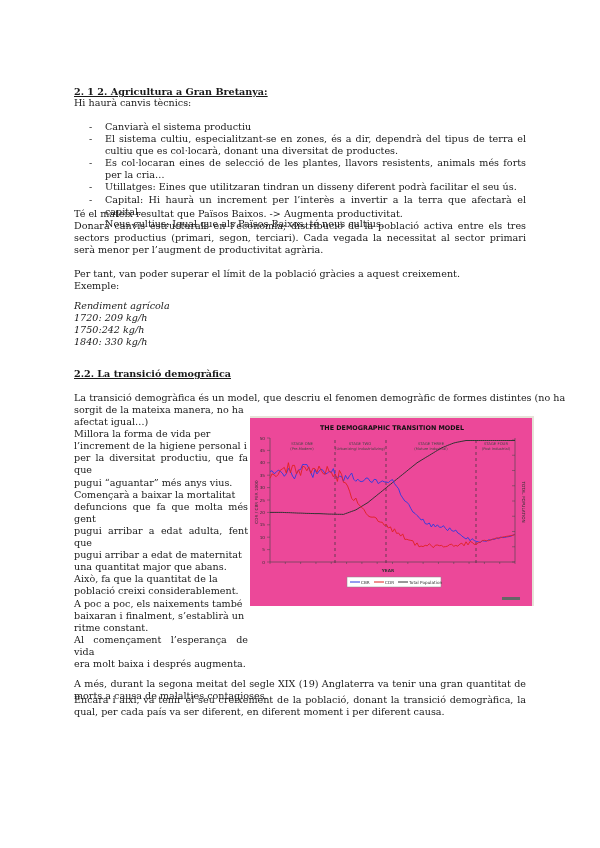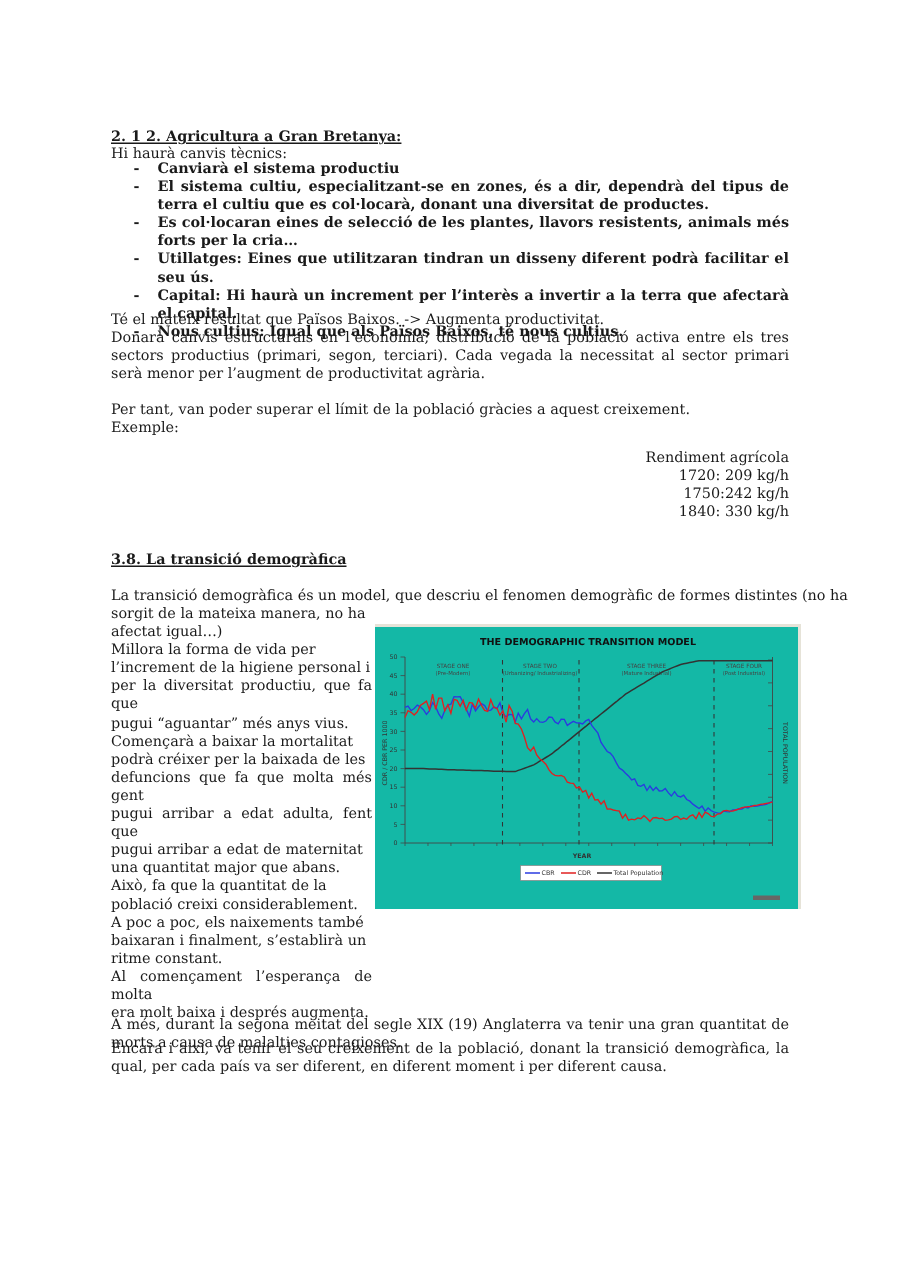--- a/index.html
+++ b/index.html
@@ -5,36 +5,36 @@
   html, body { margin: 0; padding: 0; background: #ffffff; }
   body { width: 600px; height: 848px; position: relative; overflow: hidden;
          font-family: "DejaVu Serif", "Liberation Serif", serif; color: #1a1a1a; }
   .page { position: absolute; left: 74px; top: 0; width: 452px; font-size: 9.6px; line-height: 12.1px; }
   .h { font-weight: bold; text-decoration: underline; }
   .p { margin: 0; text-align: justify; }
   .abs { position: absolute; }
   ul.dash { list-style: none; margin: 0; padding: 0; }
   ul.dash li { position: relative; padding-left: 31px; text-align: justify; }
   ul.dash li::before { content: "-"; position: absolute; left: 15px; top: 0; }
-  .center { text-align: right; }
+  .center { text-align: left; font-style: italic; }
   .wrapcol { width: 174px; text-align: justify; }
   .chart-box { position: absolute; left: 250px; top: 416px; width: 284px; height: 190px;
-               background: #14b8a6; border-top: 2px solid #e6e3d8; border-right: 2px solid #e6e3d8; box-sizing: border-box; }
+               background: #ec4899; border-top: 2px solid #e6e3d8; border-right: 2px solid #e6e3d8; box-sizing: border-box; }
   .chart-box svg { position: absolute; left: 0; top: 0; }
   .svgtext { font-family: "DejaVu Sans", "Liberation Sans", sans-serif; }
 </style>
 </head>
 <body>
 
 <div class="page">
 
   <div class="abs h" style="top:86px;left:0;">2. 1 2. Agricultura a Gran Bretanya:</div>
   <div class="abs" style="top:97px;left:0;">Hi haurà canvis tècnics:</div>
 
-  <ul class="dash abs" style="top:107px;left:0;width:452px;font-weight:bold;">
+  <ul class="dash abs" style="top:121px;left:0;width:452px;">
     <li>Canviarà el sistema productiu</li>
     <li>El sistema cultiu, especialitzant-se en zones, és a dir, dependrà del tipus de terra el cultiu que es col·locarà, donant una diversitat de productes.</li>
     <li>Es col·locaran eines de selecció de les plantes, llavors resistents, animals més forts per la cria…</li>
     <li>Utillatges: Eines que utilitzaran tindran un disseny diferent podrà facilitar el seu ús.</li>
     <li>Capital: Hi haurà un increment per l’interès a invertir a la terra que afectarà el capital.</li>
     <li>Nous cultius: Igual que als Països Baixos, té nous cultius.</li>
   </ul>
 
   <div class="abs" style="top:208px;left:0;width:452px;">Té el mateix resultat que Països Baixos. -&gt; Augmenta productivitat.</div>
   <p class="p abs" style="top:220px;left:0;width:452px;">Donarà canvis estructurals en l’economia; distribució de la població activa entre els tres sectors productius (primari, segon, terciari). Cada vegada la necessitat al sector primari serà menor per l’augment de productivitat agrària.</p>
@@ -42,42 +42,41 @@
   <div class="abs" style="top:268px;left:0;width:452px;">Per tant, van poder superar el límit de la població gràcies a aquest creixement.</div>
   <div class="abs" style="top:280px;left:0;">Exemple:</div>
 
   <div class="abs center" style="top:300px;left:0;width:452px;">
     <div>Rendiment agrícola</div>
     <div>1720: 209 kg/h</div>
     <div>1750:242 kg/h</div>
     <div>1840: 330 kg/h</div>
   </div>
 
-  <div class="abs h" style="top:368px;left:0;">3.8. La transició demogràfica</div>
+  <div class="abs h" style="top:368px;left:0;">2.2. La transició demogràfica</div>
   <div class="abs" style="top:392px;left:0;width:460px;white-space:nowrap;">La transició demogràfica és un model, que descriu el fenomen demogràfic de formes distintes (no ha</div>
 
   <div class="abs wrapcol" style="top:404px;left:0;">
     <div>sorgit de la mateixa manera, no ha</div>
     <div>afectat igual…)</div>
     <div>Millora la forma de vida per</div>
     <div>l’increment de la higiene personal i</div>
     <div>per la diversitat productiu, que fa que</div>
     <div>pugui “aguantar” més anys vius.</div>
     <div>Començarà a baixar la mortalitat</div>
-    <div>podrà créixer per la baixada de les</div>
     <div>defuncions que fa que molta més gent</div>
     <div>pugui arribar a edat adulta, fent que</div>
     <div>pugui arribar a edat de maternitat</div>
     <div>una quantitat major que abans.</div>
     <div>Això, fa que la quantitat de la</div>
     <div>població creixi considerablement.</div>
     <div>A poc a poc, els naixements també</div>
     <div>baixaran i finalment, s’establirà un</div>
     <div>ritme constant.</div>
-    <div>Al començament l’esperança de molta</div>
+    <div>Al començament l’esperança de vida</div>
     <div>era molt baixa i després augmenta.</div>
   </div>
 
   <div class="abs" style="top:678px;left:0;width:452px;">
     <p class="p">A més, durant la segona meitat del segle XIX (19) Anglaterra va tenir una gran quantitat de morts a causa de malalties contagioses.</p>
   </div>
 
   <p class="p abs" style="top:694px;left:0;width:452px;">Encara i així, va tenir el seu creixement de la població, donant la transició demogràfica, la qual, per cada país va ser diferent, en diferent moment i per diferent causa.</p>
 </div>
 

